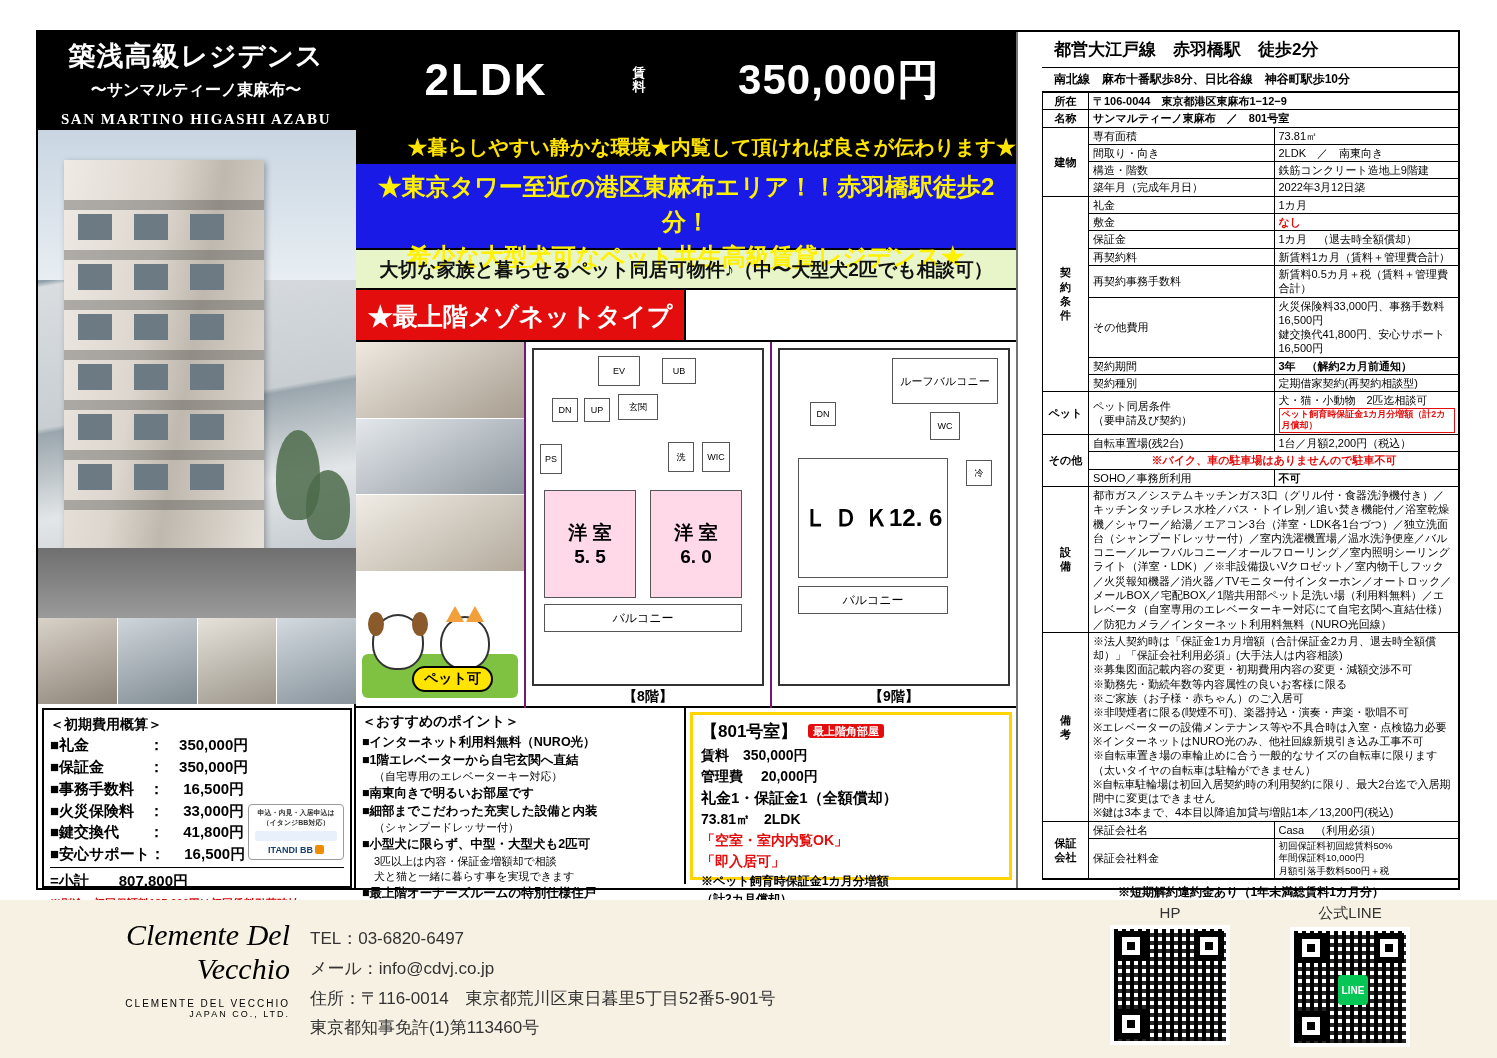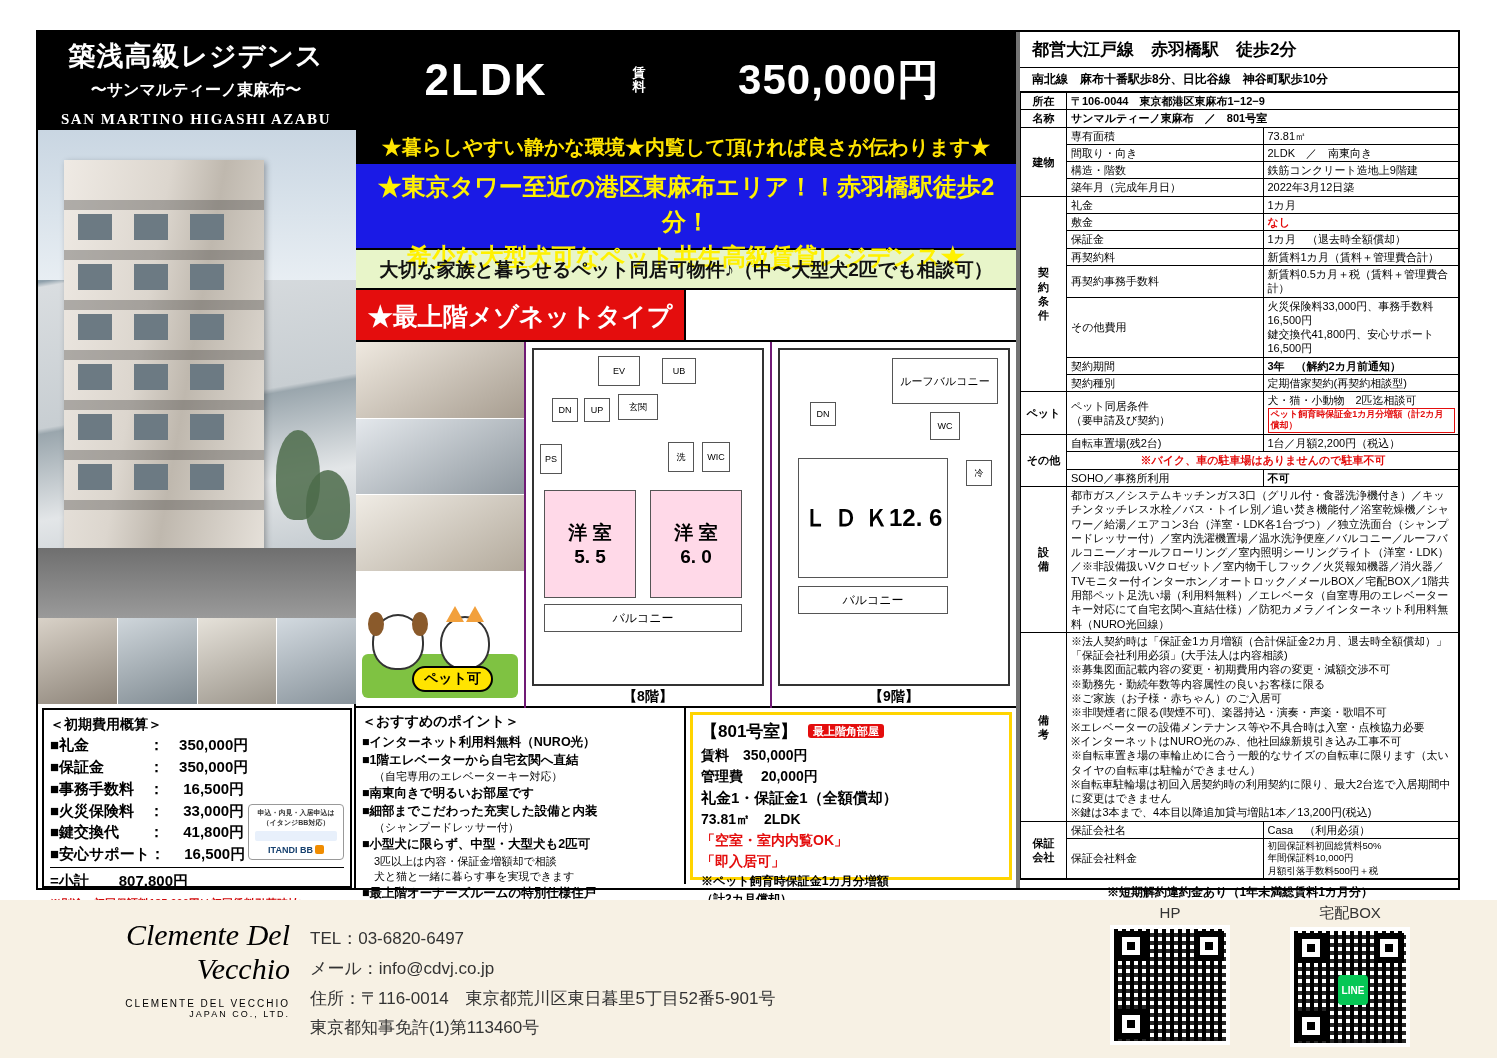--- a/index.html
+++ b/index.html
@@ -60,21 +60,21 @@
   .itandi .nm { font-size:9px; font-weight:bold; color:#16406e; }
   .itandi .sq { display:inline-block; width:9px; height:9px; background:#f08c00; border-radius:2px; vertical-align:-1px; margin-left:2px;}
 
   
   .center-col { position:absolute; left:318px; top:0; width:660px; height:856px; }
   .c-head { height:98px; border-bottom:2px solid #000; display:flex; align-items:center; background:#000; color:#fff; }
   .c-ldk { flex:0 0 260px; text-align:center; font-size:44px; font-weight:bold; letter-spacing:2px; }
   .c-rentlabel { flex:0 0 46px; font-size:13px; line-height:1.1; text-align:center; font-weight:bold; }
   .c-rent { flex:1; text-align:center; font-size:42px; font-weight:bold; letter-spacing:1px; }
 
-  .catch1 { height:34px; border-bottom:2px solid #000; background:#000; color:#ffe400; font-size:20px; font-weight:bold; text-align:center; line-height:34px; }
+  .catch1 { height:34px; border-bottom:2px solid #000; background:#000; color:#ffe400; font-size:20px; font-weight:bold; text-align:right; line-height:34px; }
   .catch2 { height:86px; border-bottom:2px solid #000; background:#1a1ae6; color:#fff100; font-size:24px; font-weight:bold; text-align:center; padding-top:6px; line-height:1.45; }
   .catch3 { height:40px; border-bottom:2px solid #000; background:#e8f5c9; color:#111; font-size:19px; font-weight:bold; text-align:center; line-height:40px; }
 
   .catch4row { height:52px; border-bottom:2px solid #000; display:flex; }
   .catch4 { flex:0 0 330px; background:#e40d0d; color:#ffffff; font-size:25px; font-weight:bold; text-align:center; line-height:52px; border-right:2px solid #000; }
   .catch5 { flex:1; background:#fff; text-align:center; font-size:16px; font-weight:bold; padding-top:4px; line-height:1.5; }
   .catch5 .ln1 { letter-spacing:1px; }
   .catch5 .ln2 { font-size:14px; }
 
   .mid { position:relative; height:366px; border-bottom:2px solid #000; }
@@ -102,21 +102,21 @@
   .points { flex:0 0 330px; border-right:2px solid #000; padding:4px 6px; font-size:12.5px; line-height:1.42; font-weight:bold; }
   .points .hd { font-size:14px; margin-bottom:2px; }
   .points .ind { padding-left:12px; font-size:11px; font-weight:normal; }
   .unitbox { flex:1; margin:4px; border:3px solid #ffd400; background:#fff; padding:4px 8px; font-size:14px; font-weight:bold; line-height:1.5; position:relative; }
   .unit-hd { font-size:17px; }
   .unit-tag { background:#e40d0d; color:#fff; font-size:11px; padding:1px 5px; border-radius:3px; margin-left:6px; vertical-align:2px; }
   .red { color:#e40d0d; }
   .unitbox .big { font-size:15px; }
 
   
-  .right-col { position:absolute; left:978px; top:0; width:444px; height:856px; border-left:4px solid #737373; font-size:11px; }
+  .right-col { position:absolute; left:978px; top:0; width:444px; height:856px; border-left:2px solid #737373; font-size:11px;padding-left:24px; }
   .r-head1 { height:36px; border-bottom:1px solid #000; font-size:17px; font-weight:bold; display:flex; align-items:center; padding-left:12px; }
   .r-head2 { height:24px; border-bottom:1px solid #000; font-size:12px; font-weight:bold; display:flex; align-items:center; padding-left:12px; }
   table.spec { width:100%; border-collapse:collapse; table-layout:fixed; }
   table.spec td { border:1px solid #000; padding:1px 4px; vertical-align:middle; font-size:11px; line-height:1.3; }
   td.lbl { width:46px; text-align:center; font-weight:bold; font-size:12px; background:#fff; }
   td.lbl2 { width:112px; font-size:11px; }
   td.big { font-size:14px; font-weight:bold; }
   .red-b { color:#e40d0d; font-weight:bold; }
   .equip { font-size:9.5px; line-height:1.28; }
   .bikou { font-size:9px; line-height:1.3; }
@@ -481,21 +481,21 @@
           <span class="fp tr">
             <i></i>
           </span>
           <span class="fp bl">
             <i></i>
           </span>
       </div>
     </div>
 
     <div class="qr-wrap qr-line">
-      <div>宅配BOX</div>
+      <div>公式LINE</div>
       <div class="qr">
         <span class="fp tl">
             <i></i>
           </span>
           <span class="fp tr">
             <i></i>
           </span>
           <span class="fp bl">
             <i></i>
           </span>

